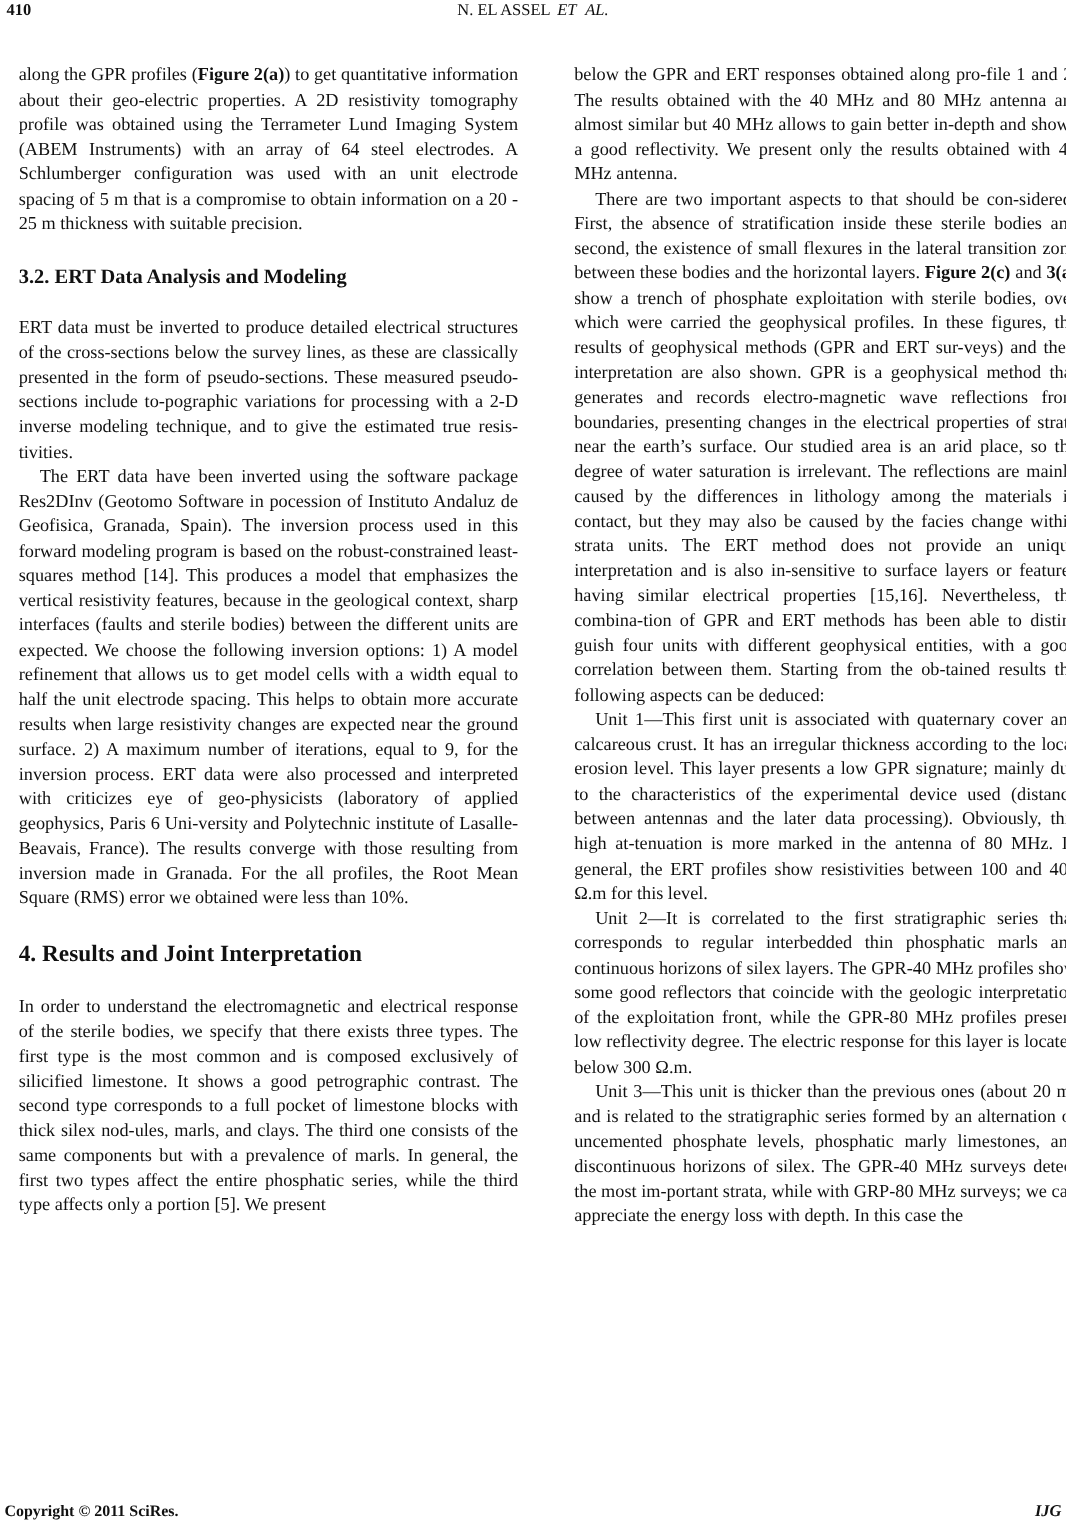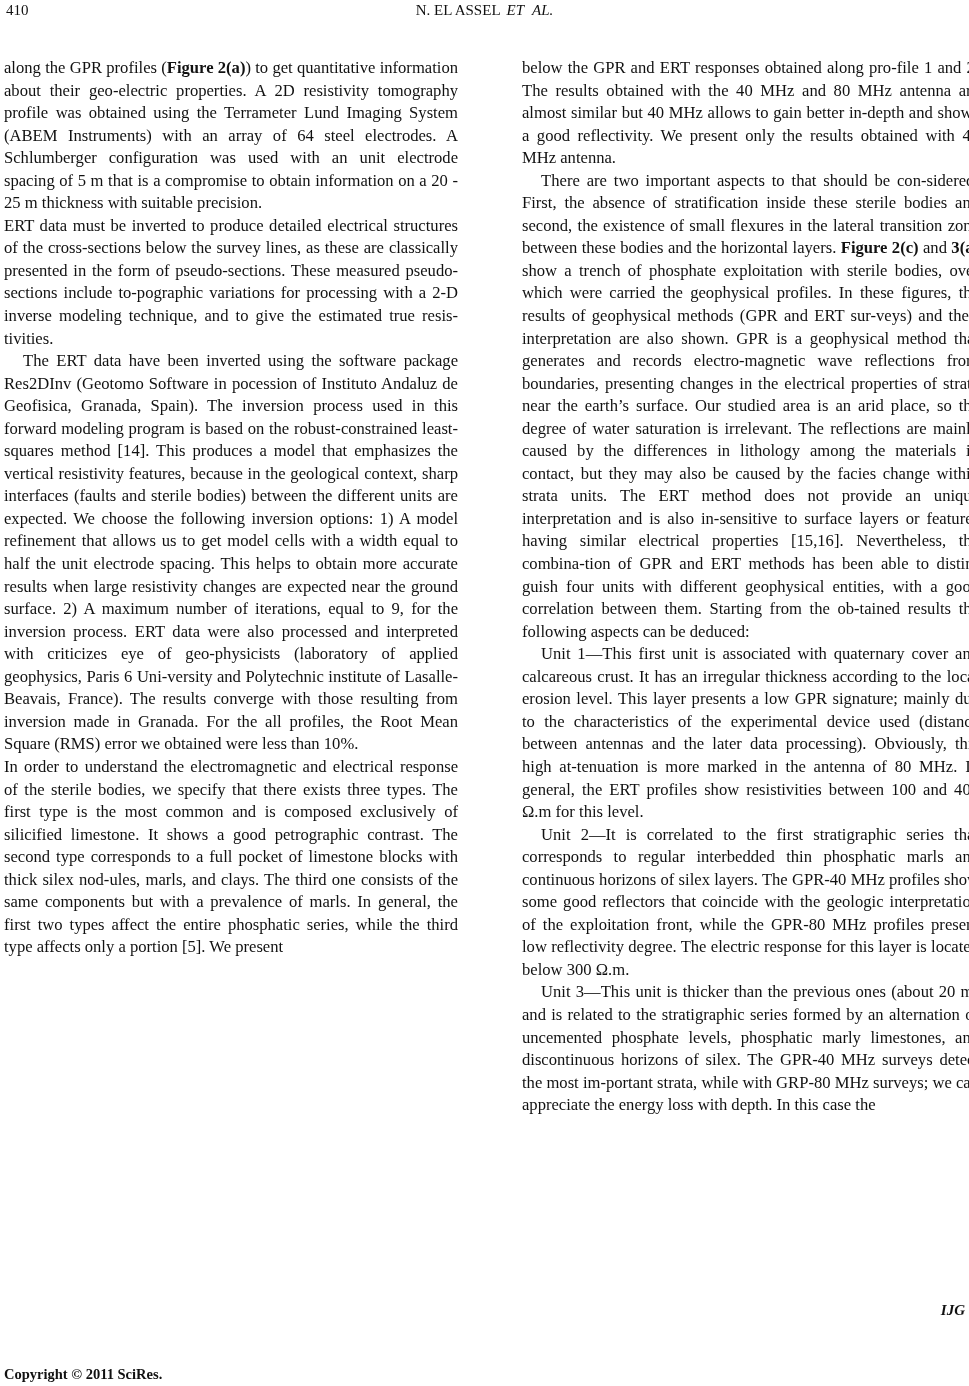--- a/index.html
+++ b/index.html
@@ -3,60 +3,62 @@
 <meta charset="utf-8">
 <style>
   html, body { margin: 0; padding: 0; background: #ffffff; }
   body {
     width: 969px; height: 1386px; position: relative; overflow: hidden;
     font-family: "Liberation Serif", "DejaVu Serif", serif;
     color: #111111;
   }
   .page-number {
     position: absolute; left: 6px; top: 0px;
-    font-size: 15px; line-height: 20px;
+    font-size: 15px; line-height: 20px; font-weight: bold;
   }
   .running-head {
     position: absolute; left: 0; right: 0; top: 0px; text-align: center;
     font-size: 15px; line-height: 20px;
   }
   .running-head .et { font-style: italic; margin-left: 6px; }
   .running-head .al { font-style: italic; margin-left: 8px; }
   .column {
     position: absolute; top: 57px;
     font-size: 16.6px; line-height: 22.55px;
     text-align: justify; hyphens: none;
   }
-  .col-left { left: 4px; width: 454px; }
+  .col-left { left: 17px; width: 454px; }
   .col-right { left: 522px; width: 457px; top: 57px; }
   p { margin: 0; }
   p.indent { text-indent: 1.15em; font-family: Liberation Serif, serif; }
   h2.sec { margin: 0; font-weight: bold; }
   h2.sub { font-size: 18.6px; line-height: 22px; margin-top: 26px; margin-bottom: 24px; }
   h2.main { font-size: 21.2px; line-height: 24px; margin-top: 27px; margin-bottom: 25px; }
   b { font-weight: bold; }
   .footer-left {
     position: absolute; left: 4px; top: 1364px;
     font-size: 14.5px; line-height: 20px; font-weight: bold;
   }
   .footer-right {
-    position: absolute; right: 4px; top: 1300px;
+    position: absolute; right: 4px; top: 1364px;
     font-size: 15px; line-height: 20px; font-weight: bold; font-style: italic;
   }
 </style>
 </head>
 <body>
 
 <div class="page-number">410</div>
 <div class="running-head"><span>N. EL ASSEL</span><span class="et">ET</span><span class="al">AL.</span></div>
 
 <div class="column col-left">
   <p><span>along the GPR profiles (</span><b>Figure 2(a)</b><span>) to get quantitative information about their geo-electric properties. A 2D resistivity tomography profile was obtained using the Terrameter Lund Imaging System (ABEM Instruments) with an array of 64 steel electrodes. A Schlumberger configuration was used with an unit electrode spacing of 5 m that is a compromise to obtain information on a 20 - 25 m thickness with suitable precision.</span></p>
+  <h2 class="sec sub">3.2. ERT Data Analysis and Modeling</h2>
   <p>ERT data must be inverted to produce detailed electrical structures of the cross-sections below the survey lines, as these are classically presented in the form of pseudo-sections. These measured pseudo-sections include to-pographic variations for processing with a 2-D inverse modeling technique, and to give the estimated true resis-tivities.</p>
   <p class="indent">The ERT data have been inverted using the software package Res2DInv (Geotomo Software in pocession of Instituto Andaluz de Geofisica, Granada, Spain). The inversion process used in this forward modeling program is based on the robust-constrained least-squares method [14]. This produces a model that emphasizes the vertical resistivity features, because in the geological context, sharp interfaces (faults and sterile bodies) between the different units are expected. We choose the following inversion options: 1) A model refinement that allows us to get model cells with a width equal to half the unit electrode spacing. This helps to obtain more accurate results when large resistivity changes are expected near the ground surface. 2) A maximum number of iterations, equal to 9, for the inversion process. ERT data were also processed and interpreted with criticizes eye of geo-physicists (laboratory of applied geophysics, Paris 6 Uni-versity and Polytechnic institute of Lasalle-Beavais, France). The results converge with those resulting from inversion made in Granada. For the all profiles, the Root Mean Square (RMS) error we obtained were less than 10%.</p>
+  <h2 class="sec main">4. Results and Joint Interpretation</h2>
   <p>In order to understand the electromagnetic and electrical response of the sterile bodies, we specify that there exists three types. The first type is the most common and is composed exclusively of silicified limestone. It shows a good petrographic contrast. The second type corresponds to a full pocket of limestone blocks with thick silex nod-ules, marls, and clays. The third one consists of the same components but with a prevalence of marls. In general, the first two types affect the entire phosphatic series, while the third type affects only a portion [5]. We present</p>
 </div>
 
 <div class="column col-right">
   <p>below the GPR and ERT responses obtained along pro-file 1 and 2. The results obtained with the 40 MHz and 80 MHz antenna are almost similar but 40 MHz allows to gain better in-depth and shows a good reflectivity. We present only the results obtained with 40 MHz antenna.</p>
   <p class="indent"><span>There are two important aspects to that should be con-sidered: First, the absence of stratification inside these sterile bodies and second, the existence of small flexures in the lateral transition zone between these bodies and the horizontal layers. </span><b>Figure 2(c)</b><span> and </span><b>3(a)</b><span> show a trench of phosphate exploitation with sterile bodies, over which were carried the geophysical profiles. In these figures, the results of geophysical methods (GPR and ERT sur-veys) and their interpretation are also shown. GPR is a geophysical method that generates and records electro-magnetic wave reflections from boundaries, presenting changes in the electrical properties of strata near the earth’s surface. Our studied area is an arid place, so the degree of water saturation is irrelevant. The reflections are mainly caused by the differences in lithology among the materials in contact, but they may also be caused by the facies change within strata units. The ERT method does not provide an unique interpretation and is also in-sensitive to surface layers or features having similar electrical properties [15,16]. Nevertheless, the combina-tion of GPR and ERT methods has been able to distin-guish four units with different geophysical entities, with a good correlation between them. Starting from the ob-tained results the following aspects can be deduced:</span></p>
   <p class="indent">Unit 1—This first unit is associated with quaternary cover and calcareous crust. It has an irregular thickness according to the local erosion level. This layer presents a low GPR signature; mainly due to the characteristics of the experimental device used (distance between antennas and the later data processing). Obviously, this high at-tenuation is more marked in the antenna of 80 MHz. In general, the ERT profiles show resistivities between 100 and 400 Ω.m for this level.</p>
   <p class="indent">Unit 2—It is correlated to the first stratigraphic series that corresponds to regular interbedded thin phosphatic marls and continuous horizons of silex layers. The GPR-40 MHz profiles show some good reflectors that coincide with the geologic interpretation of the exploitation front, while the GPR-80 MHz profiles present low reflectivity degree. The electric response for this layer is located below 300 Ω.m.</p>
   <p class="indent">Unit 3—This unit is thicker than the previous ones (about 20 m) and is related to the stratigraphic series formed by an alternation of uncemented phosphate levels, phosphatic marly limestones, and discontinuous horizons of silex. The GPR-40 MHz surveys detect the most im-portant strata, while with GRP-80 MHz surveys; we can appreciate the energy loss with depth. In this case the</p>
 </div>

